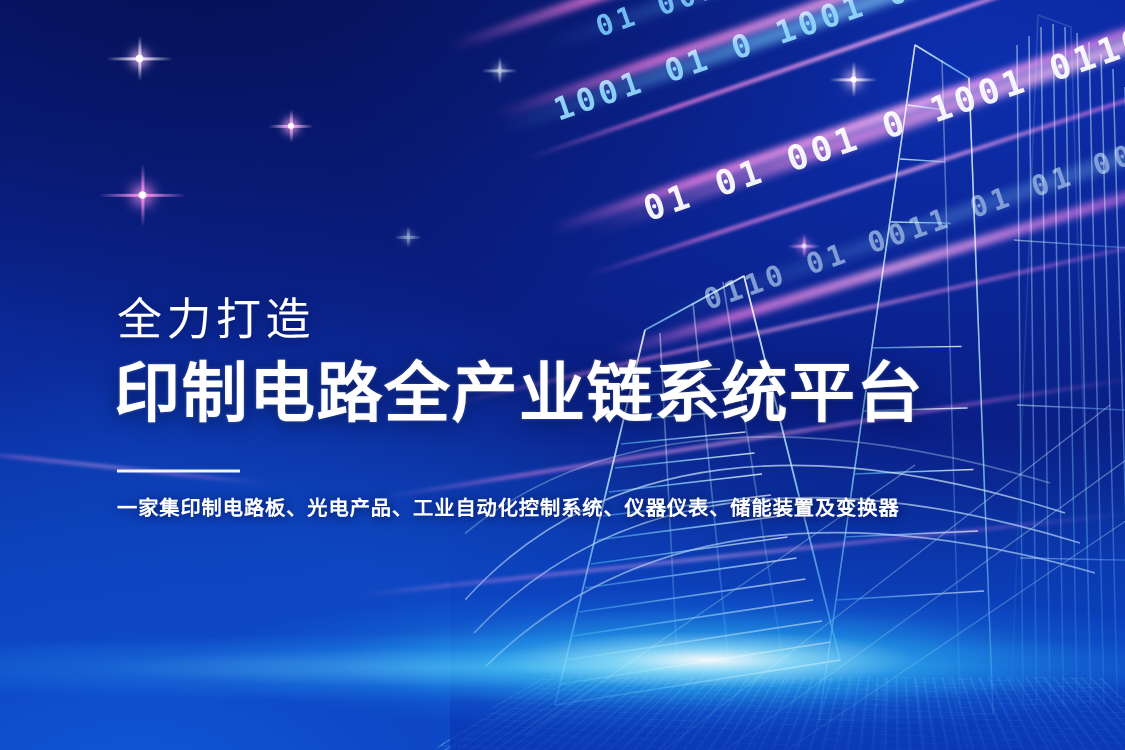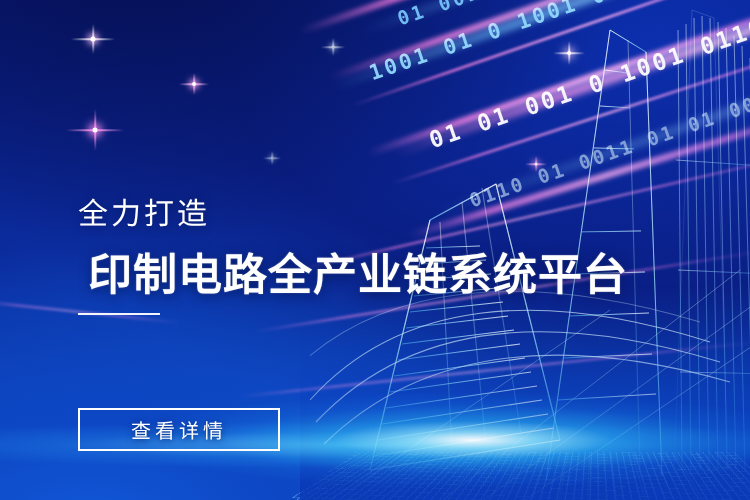--- a/index.html
+++ b/index.html
@@ -345,21 +345,21 @@
       <i class="h" style="width:18px;background:linear-gradient(90deg,rgba(190,220,255,0),#dceeff,rgba(190,220,255,0));"></i>
       <i class="v" style="height:14px;background:linear-gradient(180deg,rgba(190,220,255,0),#dceeff,rgba(190,220,255,0));"></i>
       <b style="width:2px;height:2px;box-shadow:0 0 4px 2px rgba(220,238,255,.7);"></b>
     </div>
 
   </div>
 
   <div id="content">
 
     <div id="eyebrow">全力打造</div>
-    <h1 id="headline" style="margin:12px;">印制电路全产业链系统平台</h1>
+    <h1 id="headline" style="margin:0;">印制电路全产业链系统平台</h1>
     <div id="rule"></div>
 
-
-    <button id="cta">查看详情</button>
+    <div class="desc-line" id="desc1">一家集印制电路板、光电产品、工业自动化控制系统、仪器仪表、储能装置及变换器</div>
+
 
   </div>
 
 </div>
 
 </body></html>

